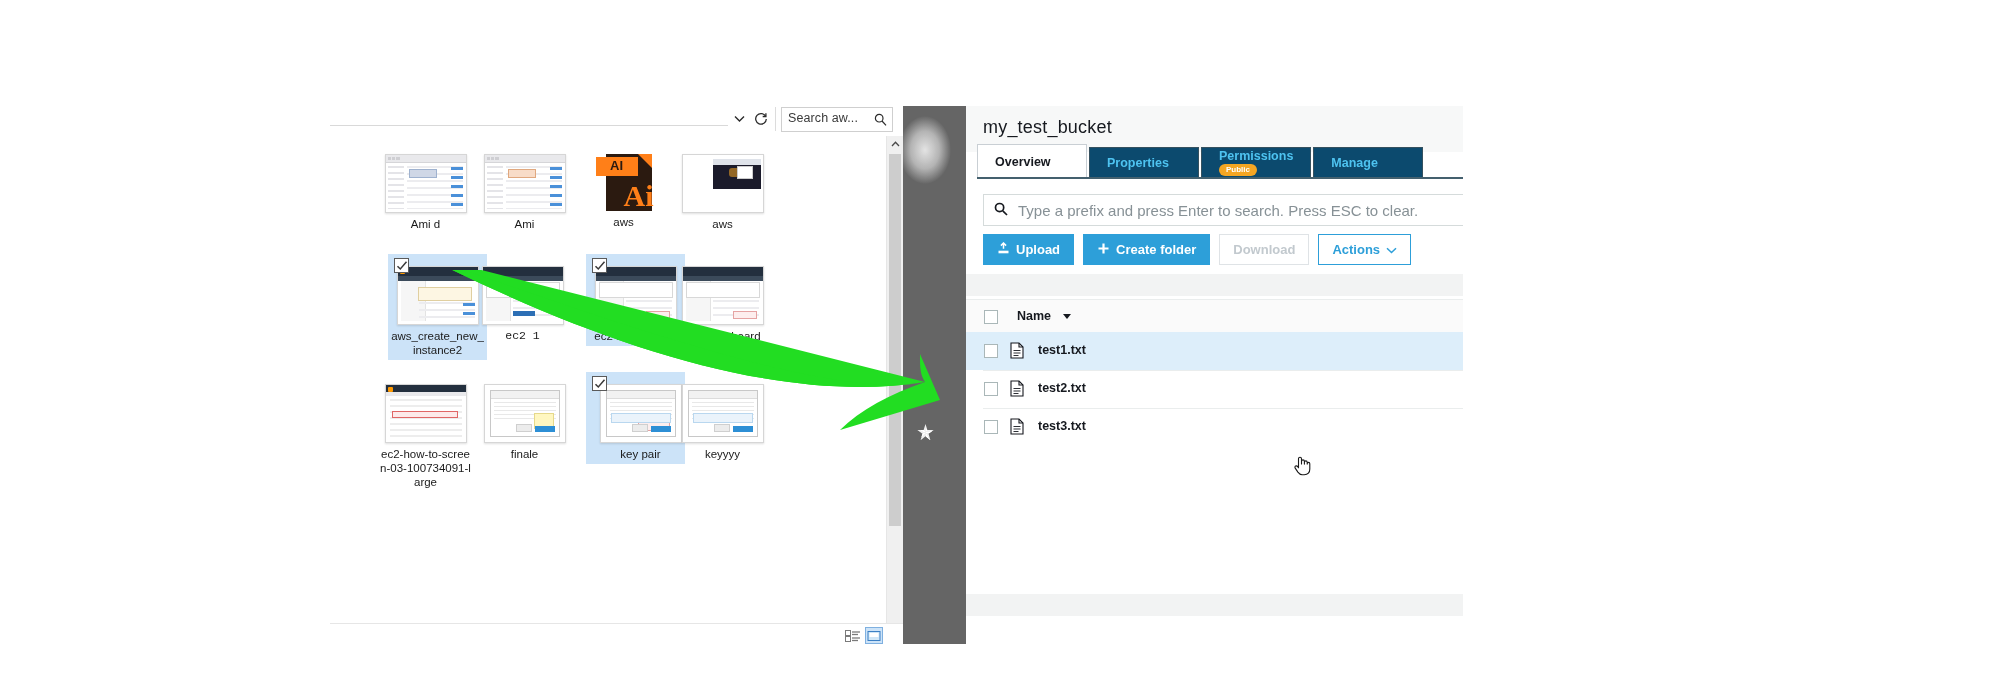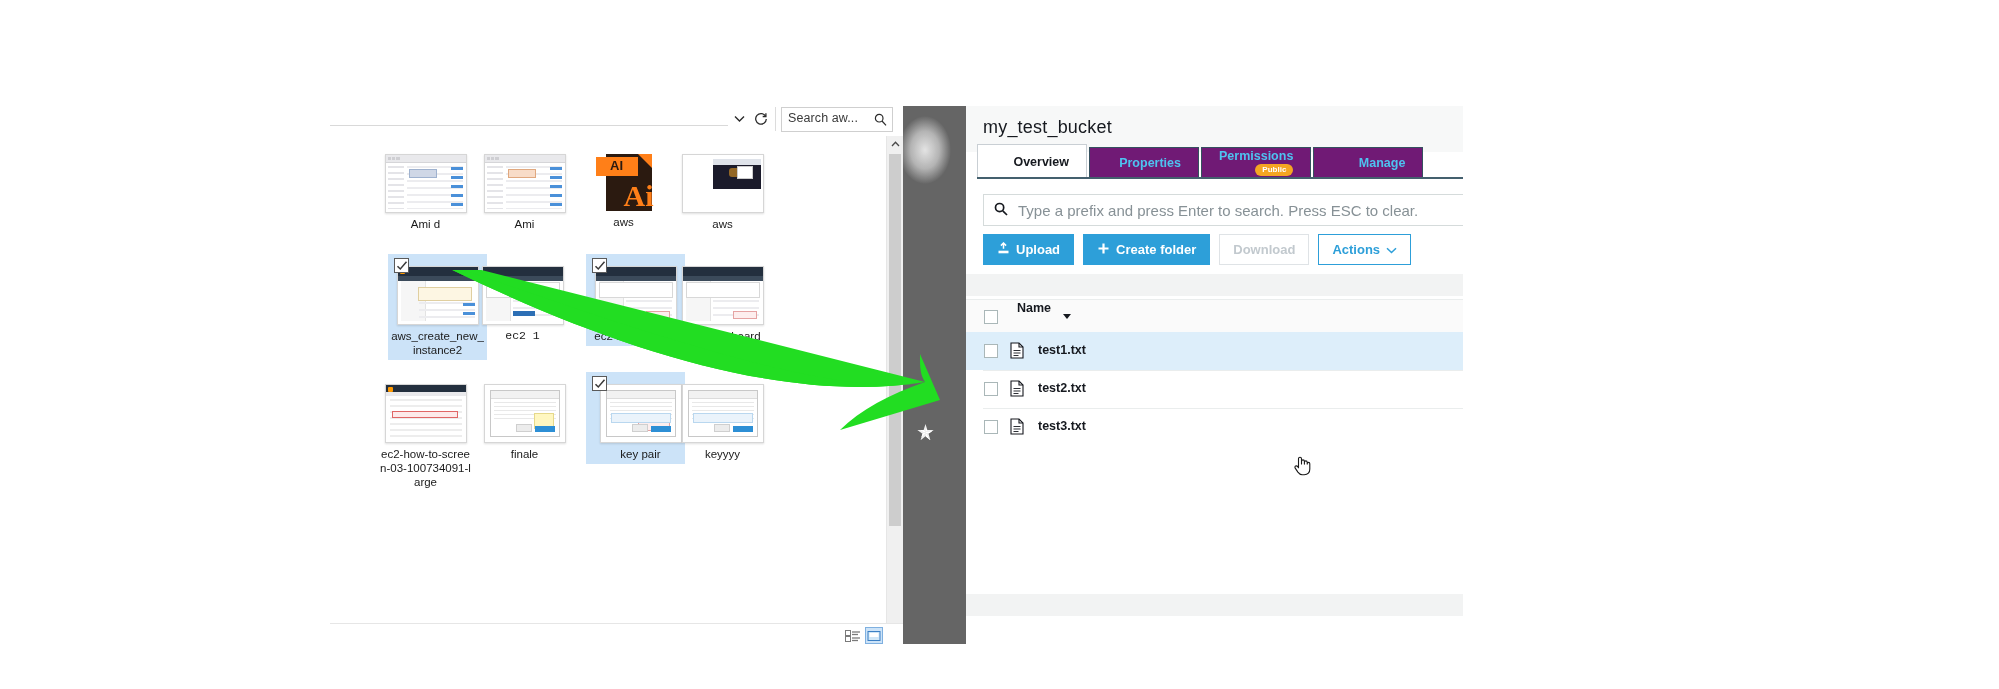--- a/index.html
+++ b/index.html
@@ -181,25 +181,25 @@
     position:absolute;left:966px;top:106px;width:497px;height:538px;background:#ffffff;
     overflow:hidden;
   }
   .s3-headerband{position:absolute;left:0;top:0;width:497px;height:46px;background:#f7f8f8;}
   .s3-title{
     position:absolute;left:17px;top:11px;font-size:18px;color:#16191f;font-weight:normal;
     letter-spacing:.2px;
   }
   .s3-tabs{position:absolute;left:11px;top:38px;display:flex;align-items:flex-end;}
   .tab{
-    height:31px;padding:0 17px;display:flex;flex-direction:column;align-items:flex-end;
+    height:31px;padding:0 17px;display:flex;flex-direction:column;align-items:flex-start;
     justify-content:center;font-size:12.5px;font-weight:bold;cursor:pointer;
     box-sizing:border-box;
   }
-  .tab.inactive{background:#701a75;color:#4ec3f0;border:1px solid #35515f;margin-left:2px;
+  .tab.inactive{background:#0c4a6e;color:#4ec3f0;border:1px solid #35515f;margin-left:2px;
     min-width:110px;}
   .tab.active{background:#ffffff;color:#16191f;border:1px solid #c9cfd4;border-bottom:none;
     min-width:110px;height:34px;}
   .badge{
     margin-top:1px;background:#f5a623;color:#ffffff;font-size:8px;font-weight:bold;
     padding:1px 7px;border-radius:7px;line-height:10px;
   }
   .s3-underline{position:absolute;left:11px;top:71px;width:486px;height:2px;background:#44606e;}
 
   .s3-search{
@@ -227,21 +227,21 @@
   .s3row .sep{position:absolute;left:17px;right:0;top:0;height:1px;background:#eaeded;}
   .s3cb{
     position:absolute;left:18px;top:50%;margin-top:-7px;width:14px;height:14px;background:#fff;
     border:1px solid #aab7b8;box-sizing:border-box;cursor:pointer;
   }
   .s3name{
     position:absolute;left:72px;top:50%;margin-top:-8px;font-size:12.5px;font-weight:bold;
     color:#16191f;
   }
   .fileicon{position:absolute;left:44px;top:50%;margin-top:-9px;width:14px;height:17px;}
-  .th-name{position:absolute;left:51px;top:1px;font-size:12.5px;font-weight:bold;color:#16191f;}
+  .th-name{position:absolute;left:51px;top:9px;font-size:12.5px;font-weight:bold;color:#16191f;}
   .th-caret{position:absolute;left:97px;top:14px;width:0;height:0;
     border-left:4px solid transparent;border-right:4px solid transparent;
     border-top:5px solid #16191f;cursor:pointer;}
   .foot-strip{position:absolute;left:0;top:488px;width:497px;height:22px;background:#f2f3f3;}
   .top-strip{position:absolute;left:0;top:168px;width:497px;height:22px;background:#f2f3f3;}
 
   
   .cursor{position:absolute;left:1293px;top:455px;width:19px;height:21px;pointer-events:none;}
 
   

